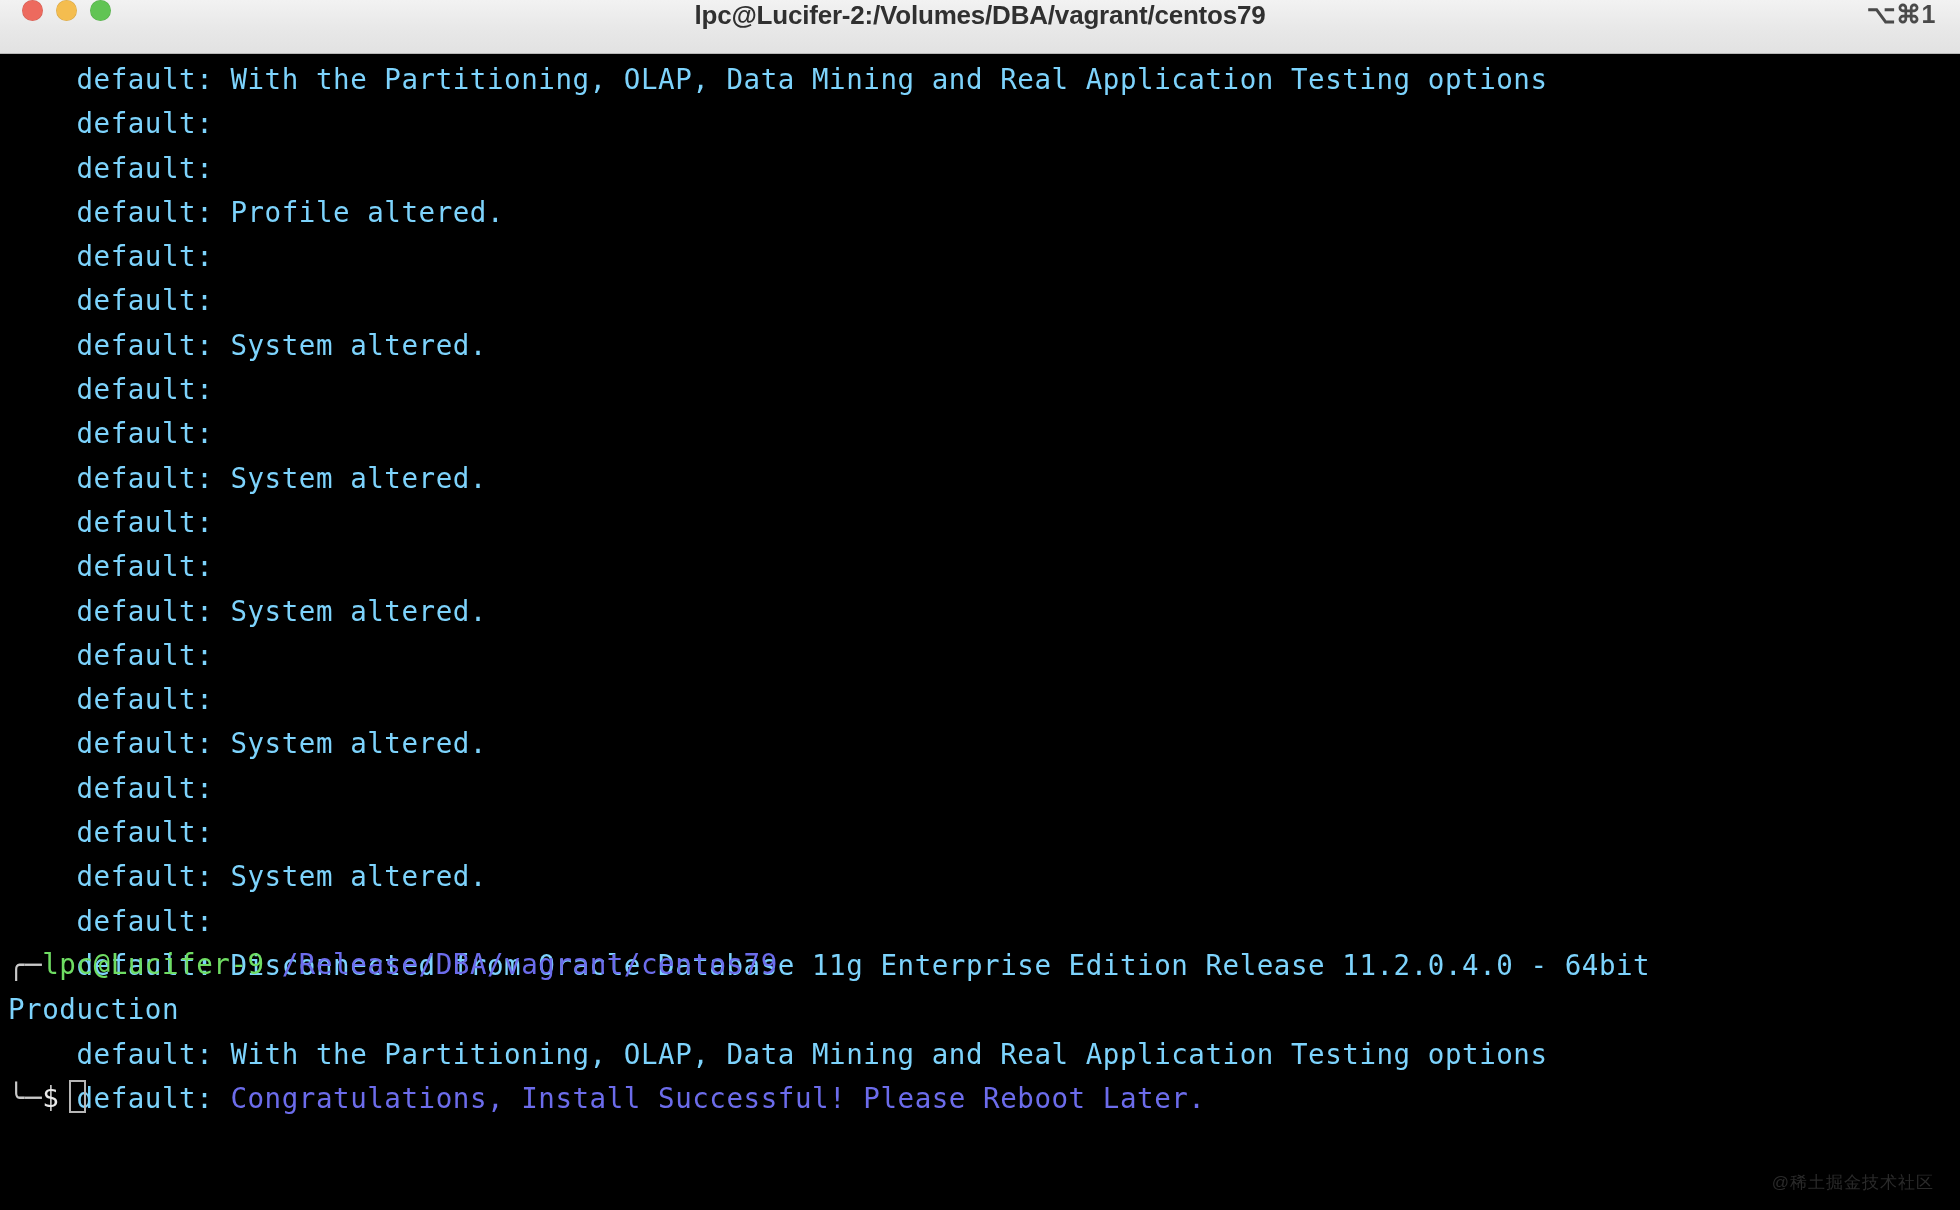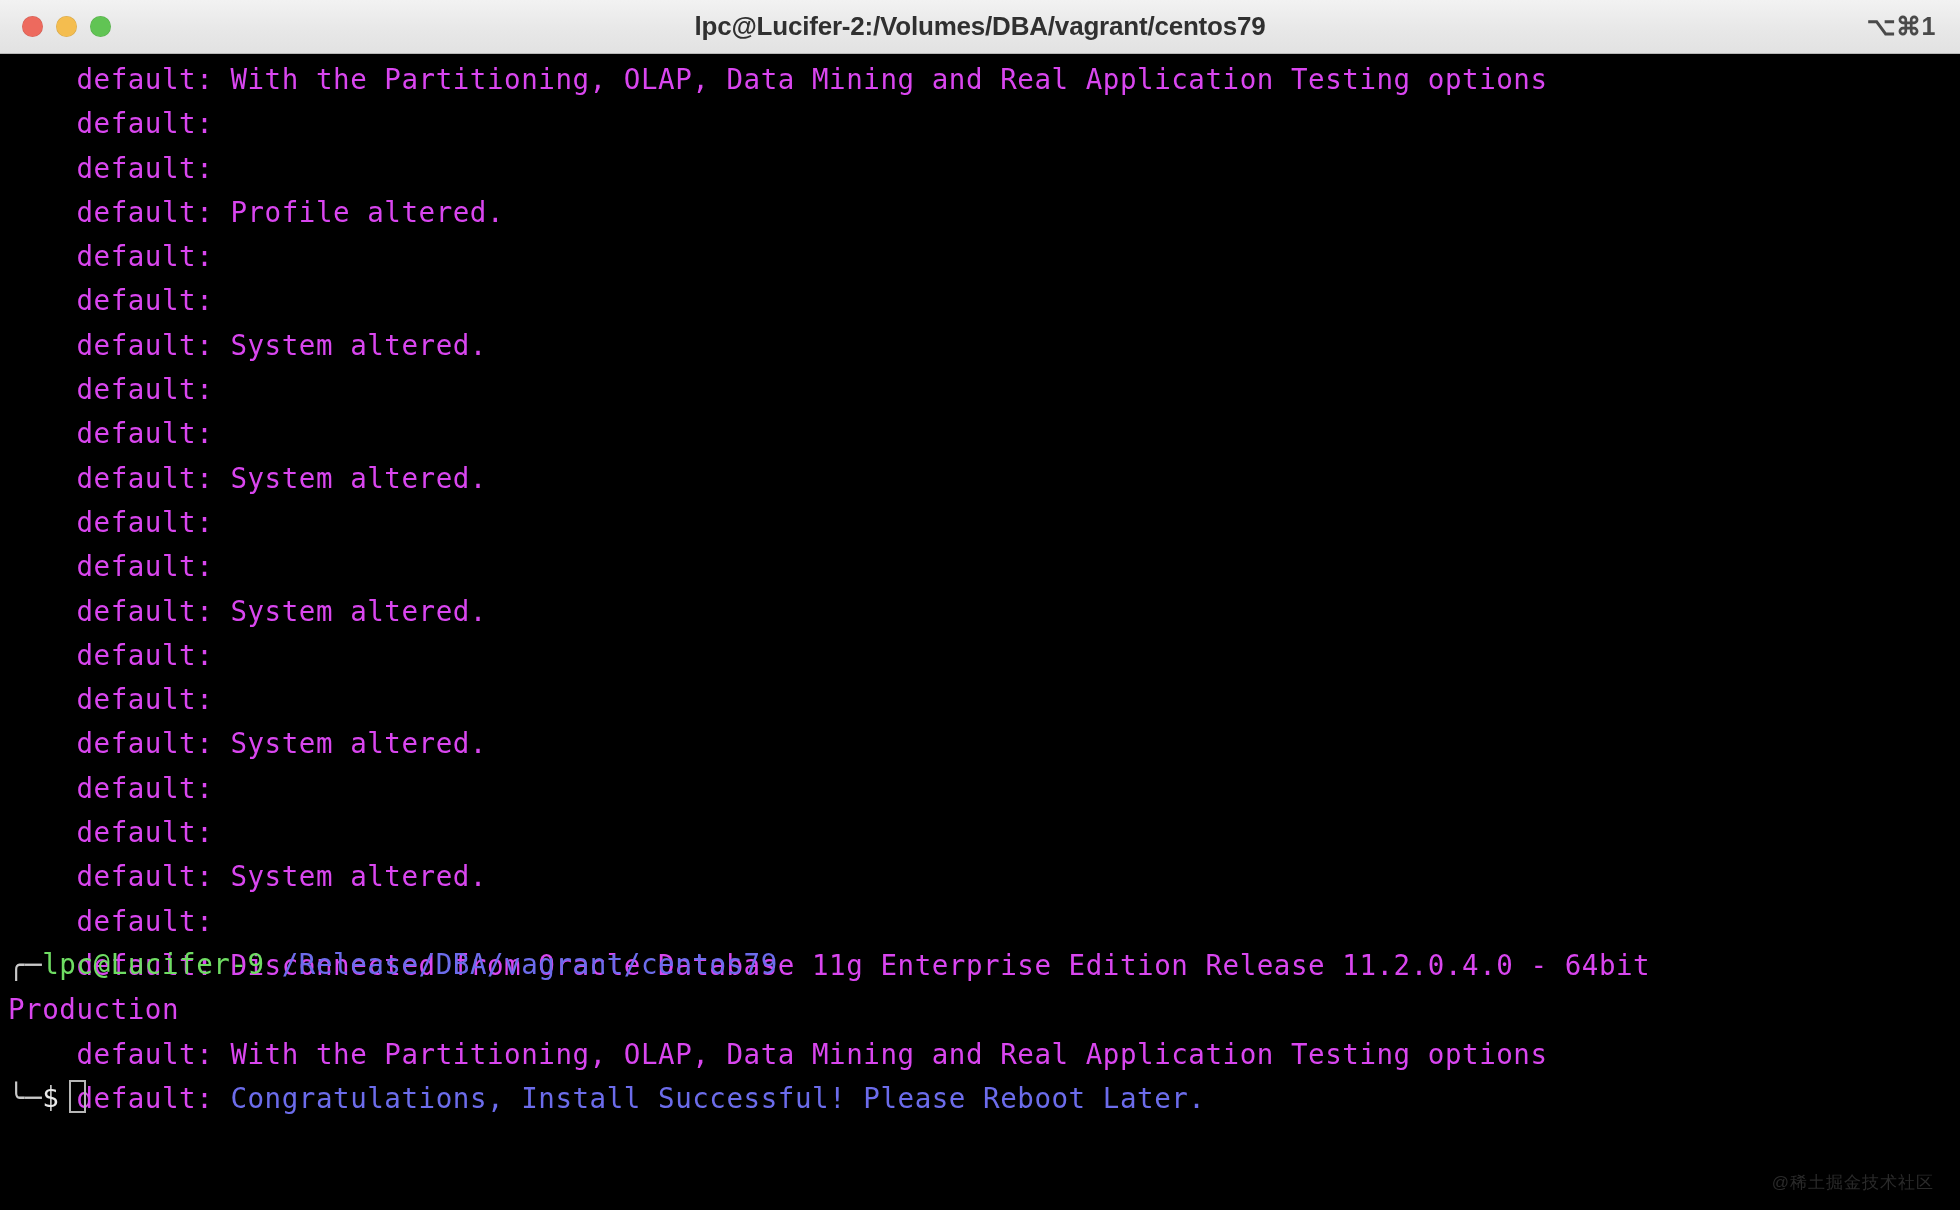--- a/index.html
+++ b/index.html
@@ -23,21 +23,21 @@
     flex-direction: column;
   }
 
   
   .titlebar {
     height: 54px;
     flex: 0 0 54px;
     background: linear-gradient(to bottom, #f2f2f2 0%, #e8e8e8 55%, #e2e2e2 100%);
     border-bottom: 1px solid #b9b9b9;
     display: flex;
-    align-items: center;
+    align-items: flex-start;
     position: relative;
     box-sizing: border-box;
   }
 
   .traffic-lights {
     display: flex;
     align-items: center;
     gap: 13px;
     padding-left: 22px;
   }
@@ -94,21 +94,21 @@
     font-family: "DejaVu Sans Mono", monospace;
     font-size: 27.5px;
     line-height: 44.3px;
     color: #3fa23f;
     white-space: pre;
     letter-spacing: 0.55px;
   }
 
   .line { white-space: pre; display: block; height: 44.3px; }
 
-  .g  { color: #d946ef; }           
+  .g  { color: #7dd3fc; }           
   .blue { color: #6c6ceb; }          
   .brightgreen { color: #6fdd63; }   
   .white { color: #e8e8e8; }         
   .rule { color: #c9c9c9; }          
 
   
   .prompt-wrap {
     position: absolute;
     left: 8px;
     bottom: 2px;

